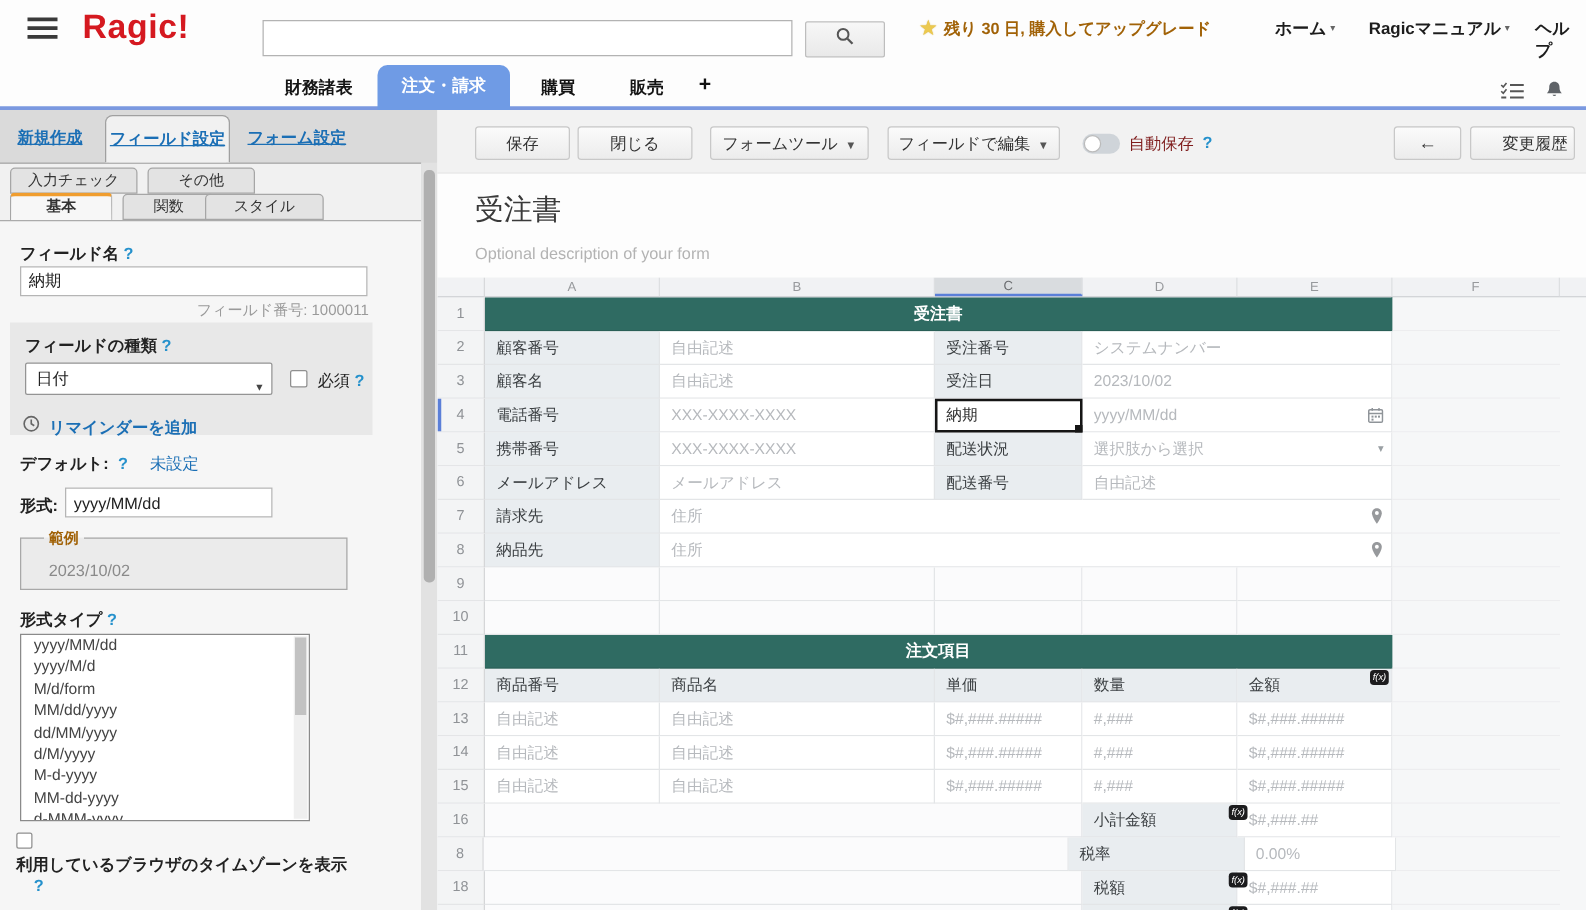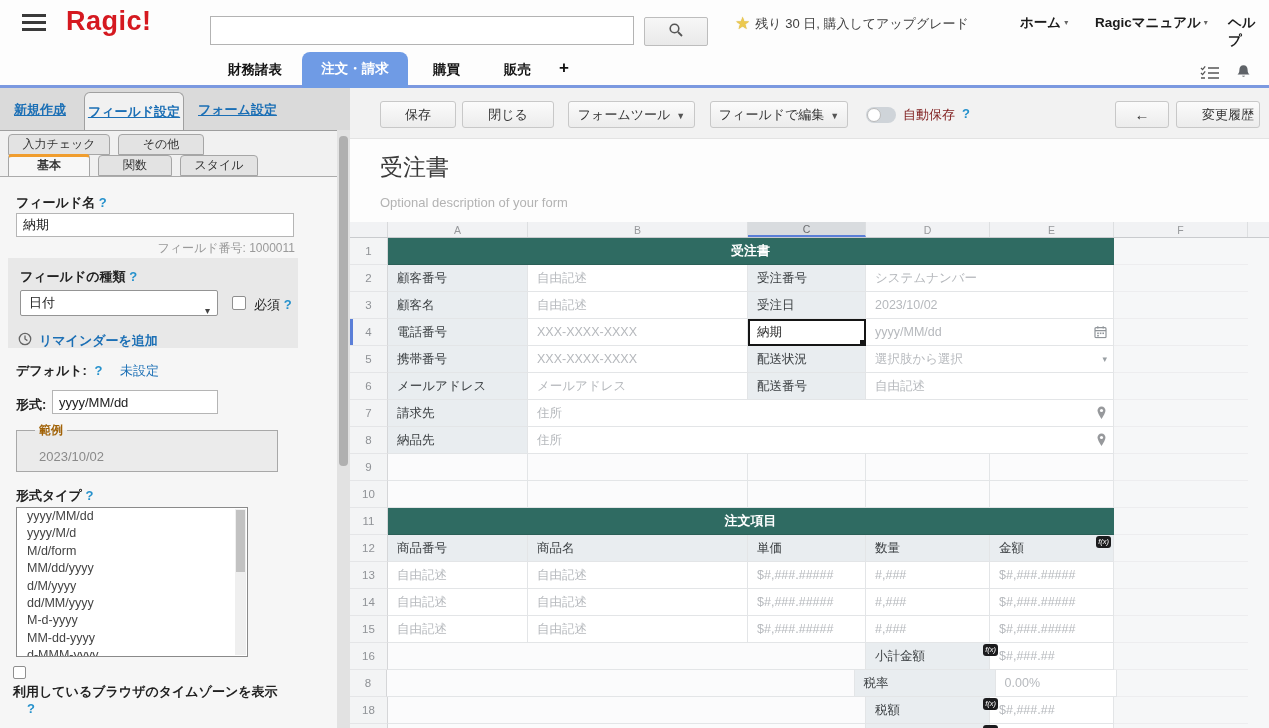--- a/index.html
+++ b/index.html
@@ -9,21 +9,21 @@
   
   #topbar{position:absolute;left:0;top:0;width:1269px;height:88px;background:#fdfdfd;}
   #topbar .blue-line{position:absolute;left:0;top:85px;width:100%;height:3px;background:#7b99e0;}
   #hamburger{position:absolute;left:22px;top:14px;width:24px;height:17px;cursor:pointer;}
   #hamburger div{height:3px;background:#3a3a3a;margin-bottom:4px;}
   #logo{position:absolute;left:66px;top:6px;font-size:27px;font-weight:800;color:#d51920;letter-spacing:.5px;}
   #search-box{position:absolute;left:210px;top:16px;width:424px;height:29px;border:1px solid #b3b3b3;background:#fff;padding:0 8px;font-size:13px;}
   #search-btn{position:absolute;left:644px;top:17px;width:64px;height:29px;background:linear-gradient(#f7f7f7,#e9e9e9);border:1px solid #bdbdbd;border-radius:2px;display:flex;align-items:center;justify-content:center;cursor:pointer;}
   #upgrade{position:absolute;left:735px;top:13px;font-size:13px;display:flex;align-items:center;gap:5px;}
   #upgrade .star{color:#ecc94f;font-size:17px;text-shadow:0 0 1px #caa52f;}
-  #upgrade .txt{color:#404040;font-weight:normal;cursor:pointer;}
+  #upgrade .txt{color:#a16207;font-weight:bold;cursor:pointer;}
   .nav-item{position:absolute;top:14px;font-size:13.5px;color:#1c1c1c;font-weight:bold;cursor:pointer;}
   .nav-caret{font-size:8px;color:#666;margin-left:3px;vertical-align:2px;}
   
   .sheet-tab-label{position:absolute;top:61px;font-size:13.5px;font-weight:bold;color:#141414;cursor:pointer;}
   #tab-active{position:absolute;left:302px;top:52px;width:106px;height:36px;background:#6f9be5;border-radius:8px 8px 0 0;color:#fff;font-weight:bold;font-size:13.5px;text-align:center;line-height:34px;z-index:2;cursor:pointer;}
   #tab-add{position:absolute;left:559px;top:58px;font-size:17px;font-weight:bold;color:#111;cursor:pointer;}
   #mini-icons{position:absolute;right:18px;top:64px;display:flex;gap:16px;align-items:center;}
 
   
   #sidebar{position:absolute;left:0;top:88px;width:350px;height:640px;background:#d3d4d4;}
@@ -157,21 +157,21 @@
       <span class="sb-link" style="left:14px;">新規作成</span>
       <div id="sb-tab-active"><span>フィールド設定</span></div>
       <span class="sb-link" style="left:198px;">フォーム設定</span>
     </div>
 
     <div id="sb-panel">
       <div class="st" style="left:8px;top:3px;width:102px;">入力チェック</div>
       <div class="st" style="left:118px;top:3px;width:86px;">その他</div>
       <div class="st active" style="left:8px;top:23px;width:82px;">基本</div>
       <div class="st" style="left:98px;top:24px;width:74px;">関数</div>
-      <div class="st" style="left:180px;top:24px;width:78px;">スタイル</div>
+      <div class="st" style="left:164px;top:24px;width:95px;">スタイル</div>
 
       <div id="sb-content">
         <div class="sb-label" style="left:16px;top:17px;"><span>フィールド名</span> <span class="qmark">?</span></div>
         <input class="sb-input" style="left: 16px; top: 36px; width: 278px; height: 24px;" value="納期">
         <div id="field-number">フィールド番号: 1000011</div>
 
         <div id="type-box">
           <div class="sb-label" style="left:12px;top:10px;"><span>フィールドの種類</span> <span class="qmark">?</span></div>
           <div id="type-select"><span>日付</span><span class="sel-caret">▾</span></div>
           <div class="cbox" style="left:224px;top:38px;"></div>
@@ -200,22 +200,22 @@
           <div class="ex-val">2023/10/02</div>
         </fieldset>
 
         <div class="sb-label" style="left:16px;top:310px;"><span>形式タイプ</span> <span class="qmark">?</span></div>
         <div id="fmt-list">
           <div id="fmt-items">
               <div class="fmt-item">yyyy/MM/dd</div>
               <div class="fmt-item">yyyy/M/d</div>
               <div class="fmt-item">M/d/form</div>
               <div class="fmt-item">MM/dd/yyyy</div>
+              <div class="fmt-item">dd/MM/yyyy</div>
               <div class="fmt-item">d/M/yyyy</div>
-              <div class="fmt-item">dd/MM/yyyy</div>
               <div class="fmt-item">M-d-yyyy</div>
               <div class="fmt-item">MM-dd-yyyy</div>
               <div class="fmt-item">d-MMM-yyyy</div>
             </div>
           <div id="fmt-scroll">
               <div id="fmt-thumb"></div>
             </div>
         </div>
 
         <div class="cbox" style="left:13px;top:489px;width:13px;height:13px;"></div>

